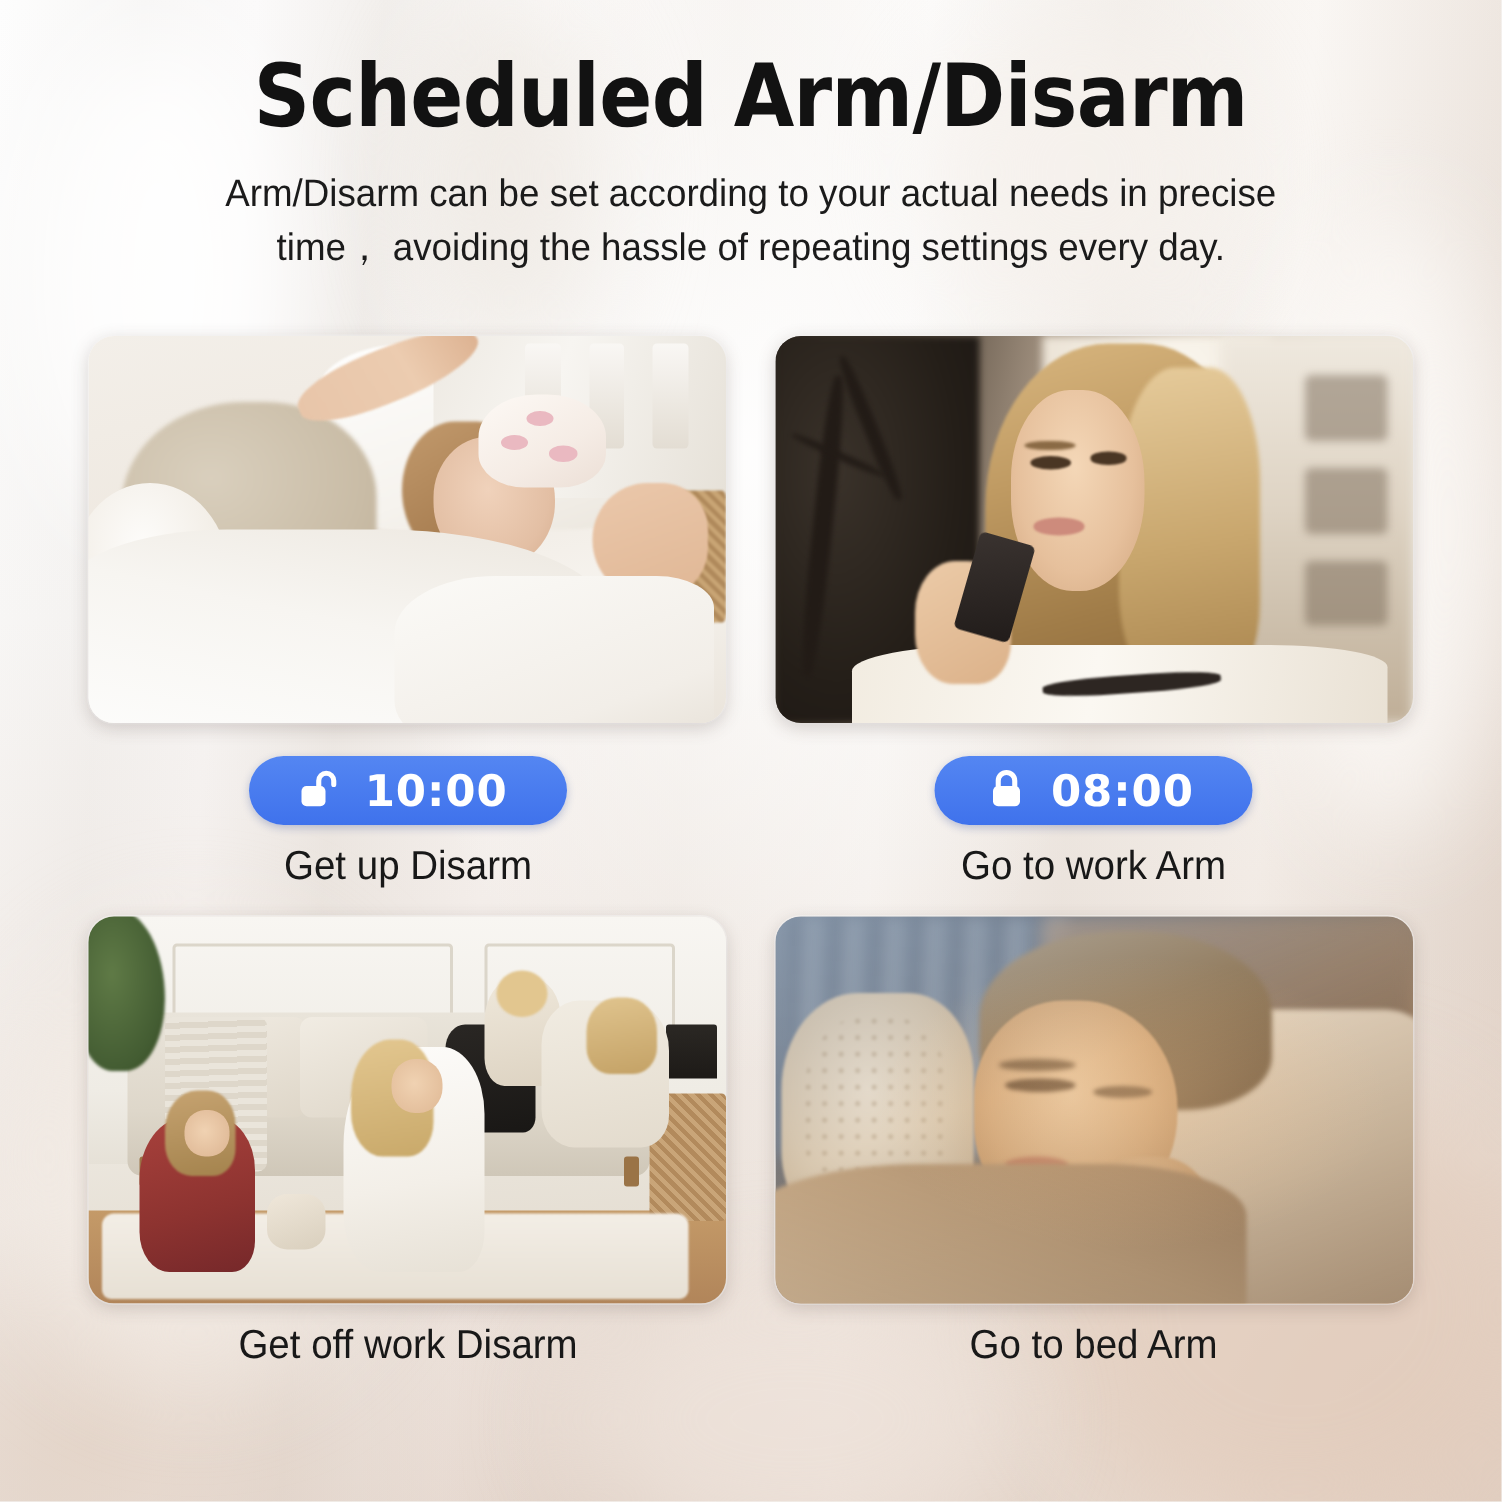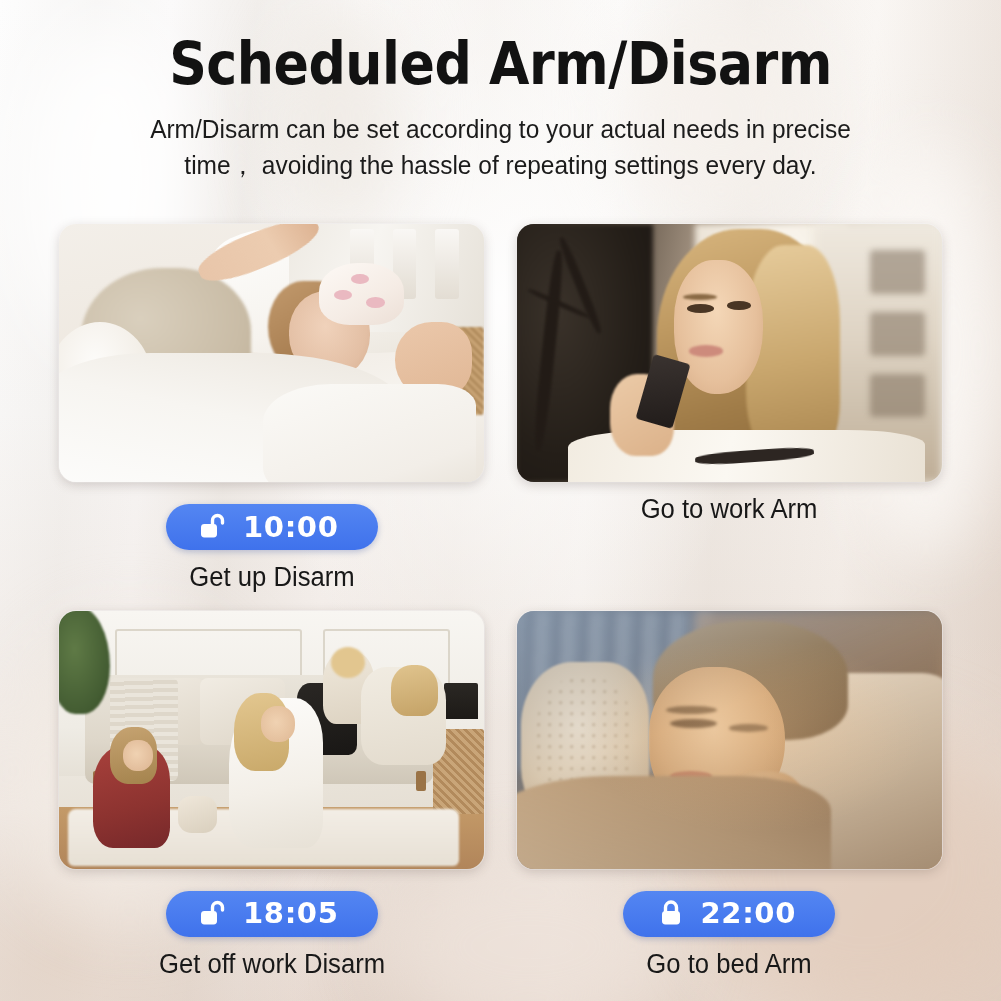--- a/index.html
+++ b/index.html
@@ -538,20 +538,27 @@
         <div class="brow"></div>
           <div class="eye"></div>
           <div class="eye2"></div>
           <div class="lips"></div>
         <div class="coat"></div>
         <div class="collar"></div>
         <div class="hand"></div>
         <div class="phone"></div>
       </div>
     </div>
+    <div class="badge">
+      <svg class="lock-icon" viewBox="0 0 28 30">
+        <path d="M8.5 12 V8.5 a5.5 5.5 0 0 1 11 0 V12" fill="none" stroke="#ffffff" stroke-width="3.4" stroke-linecap="round"></path>
+        <rect x="5" y="12" width="18" height="13.5" rx="3.4" fill="#ffffff"></rect>
+      </svg>
+      <span class="time">08:00</span>
+    </div>
     <div class="caption">Go to work Arm</div>
   </div>
 
   <div class="card">
     <div class="photo">
       <div class="layer p3">
         <div class="wall"></div>
         <div class="panel pn1"></div>
         <div class="panel pn2"></div>
         <div class="floor"></div>
@@ -572,27 +579,20 @@
         <div class="rug"></div>
         <div class="mom"></div>
         <div class="momhair"></div>
         <div class="momface"></div>
         <div class="girl"></div>
         <div class="girlhair"></div>
         <div class="girlface"></div>
         <div class="toy"></div>
       </div>
     </div>
-    <div class="badge">
-      <svg class="lock-icon" viewBox="0 0 28 30">
-        <path d="M13.5 12 V8.5 a5 5 0 0 1 10 0 V11" fill="none" stroke="#ffffff" stroke-width="3.4" stroke-linecap="round"></path>
-        <rect x="2" y="12" width="16" height="13.5" rx="3.4" fill="#ffffff"></rect>
-      </svg>
-      <span class="time">18:05</span>
-    </div>
     <div class="caption">Get off work Disarm</div>
   </div>
 
   <div class="card">
     <div class="photo">
       <div class="layer p4">
         <div class="curtain"></div>
         <div class="wall"></div>
         <div class="pillow"></div>
         <div class="hair"></div>
@@ -600,23 +600,16 @@
         <div class="brow"></div>
           <div class="eye"></div>
           <div class="eye2"></div>
           <div class="lips"></div>
         <div class="sleeve"></div>
         <div class="hand"></div>
         <div class="sheet"></div>
         <div class="glow"></div>
       </div>
     </div>
-    <div class="badge">
-      <svg class="lock-icon" viewBox="0 0 28 30">
-        <path d="M8.5 12 V8.5 a5.5 5.5 0 0 1 11 0 V12" fill="none" stroke="#ffffff" stroke-width="3.4" stroke-linecap="round"></path>
-        <rect x="5" y="12" width="18" height="13.5" rx="3.4" fill="#ffffff"></rect>
-      </svg>
-      <span class="time">22:00</span>
-    </div>
     <div class="caption">Go to bed Arm</div>
   </div>
 
 </div>
 
 </body></html>

